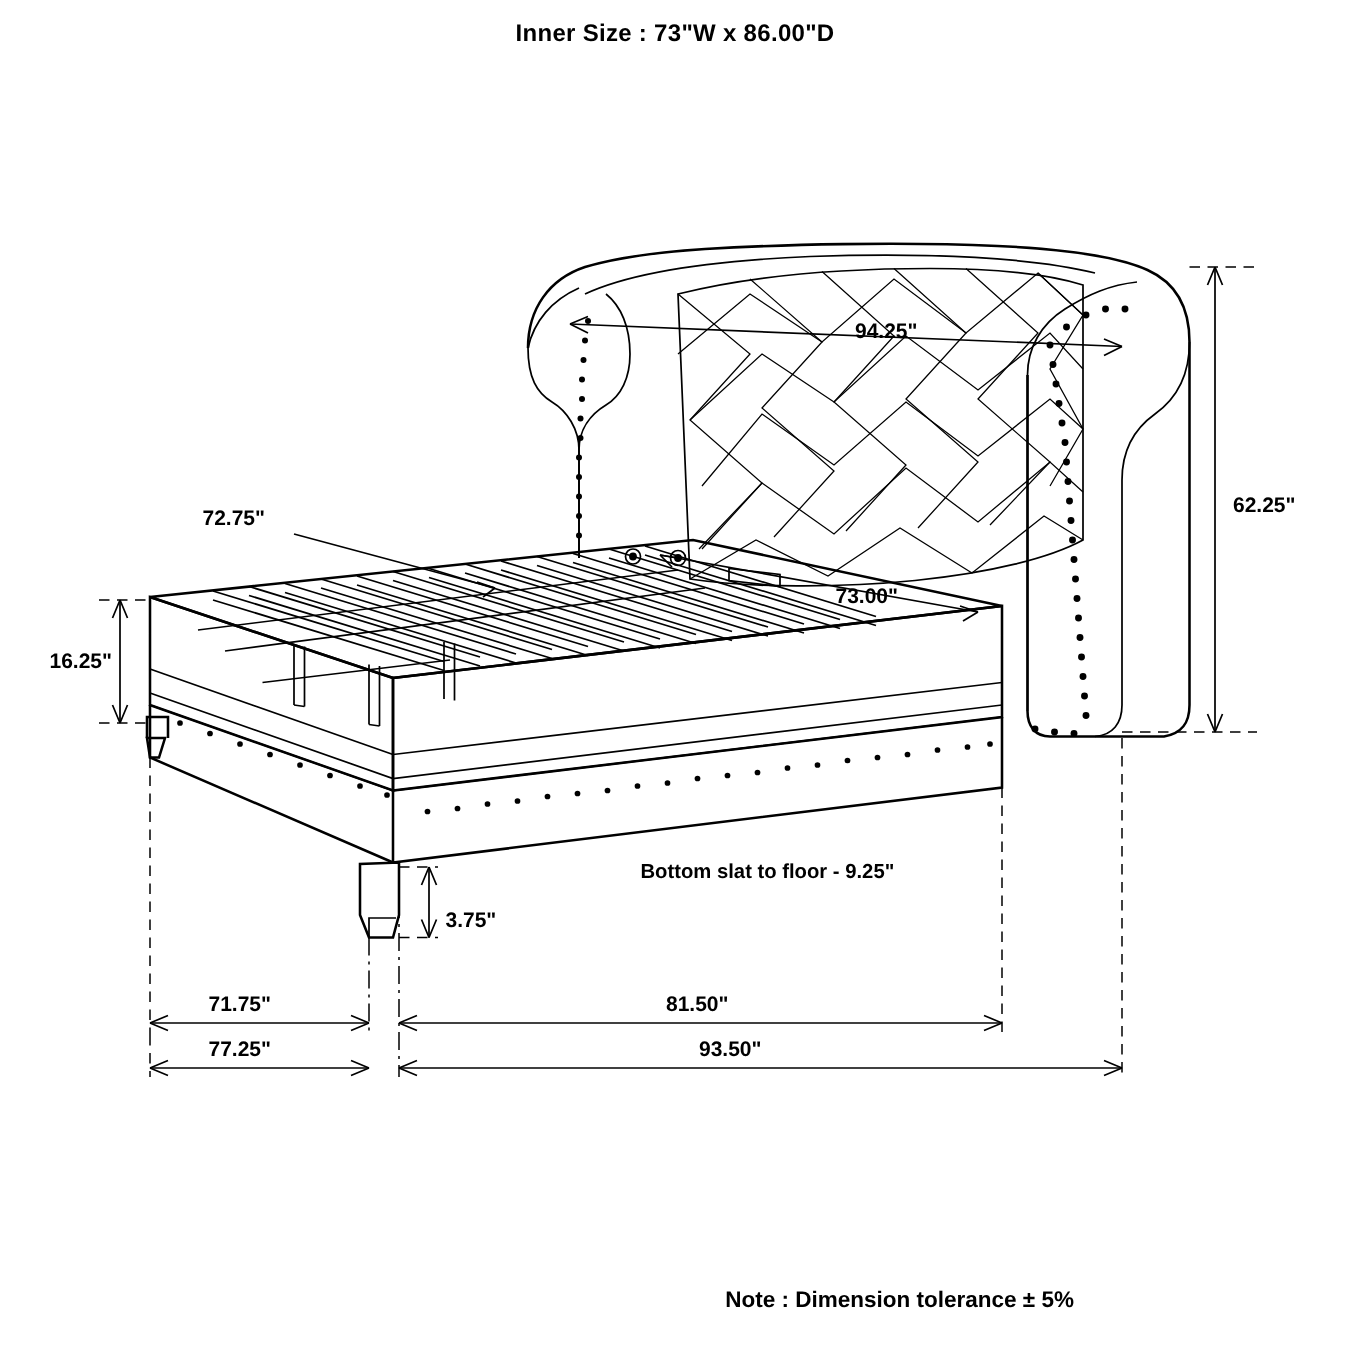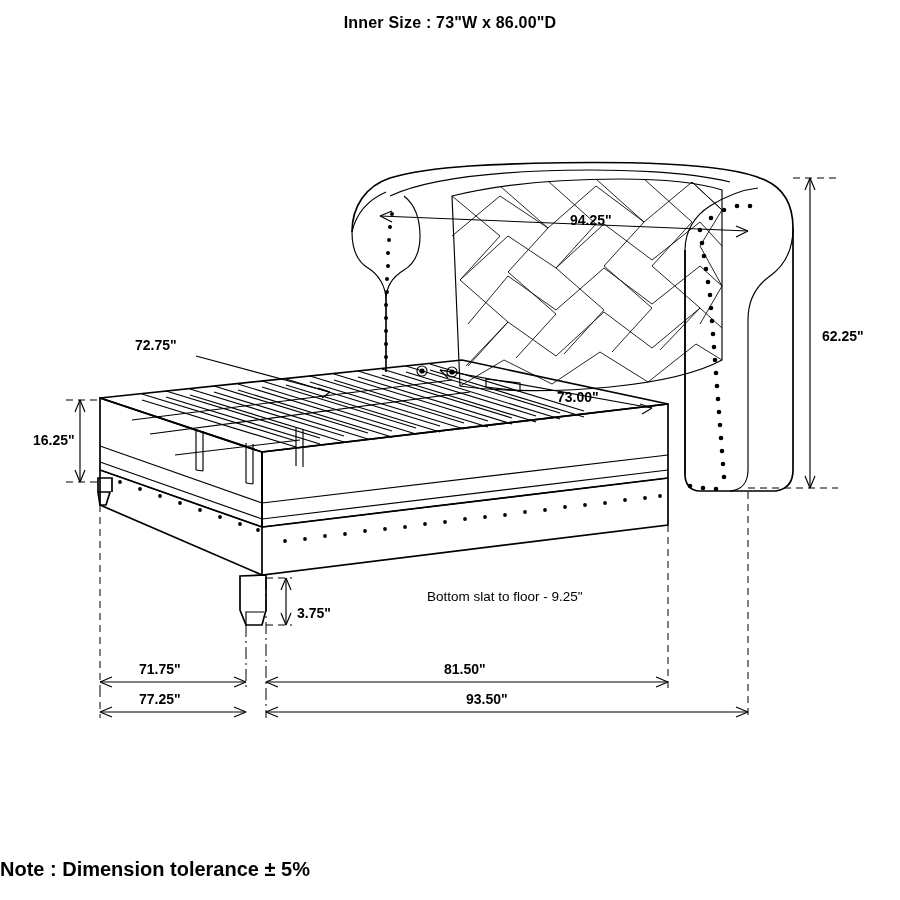--- a/index.html
+++ b/index.html
@@ -28,36 +28,35 @@
     text-align: center;
     font-size: 16px;
     font-weight: bold;
     letter-spacing: 0.2px;
   }
   .note {
     position: absolute;
     top: 858px;
     left: 0;
     width: 716px;
-    text-align: left;
-    font-size: 20px;
+    text-align: right;
+    font-size: 15px;
     font-weight: bold;
   }
   .dimlabel {
     position: absolute;
     font-size: 14px;
     font-weight: bold;
     white-space: nowrap;
   }
   .bottomnote {
     position: absolute;
     font-size: 13.5px;
-    font-weight: normal;
+    font-weight: bold;
     white-space: nowrap;
-    margin-top: 16px;
   }
   svg {
     position: absolute;
     top: 0;
     left: 0;
   }
   .ln  { stroke: #000; stroke-width: 1.15; fill: none; }
   .lnT { stroke: #000; stroke-width: 1.7;  fill: none; }
   .lnL { stroke: #000; stroke-width: 0.85; fill: none; }
   .dash { stroke: #000; stroke-width: 1; fill: none; stroke-dasharray: 7 5; }

